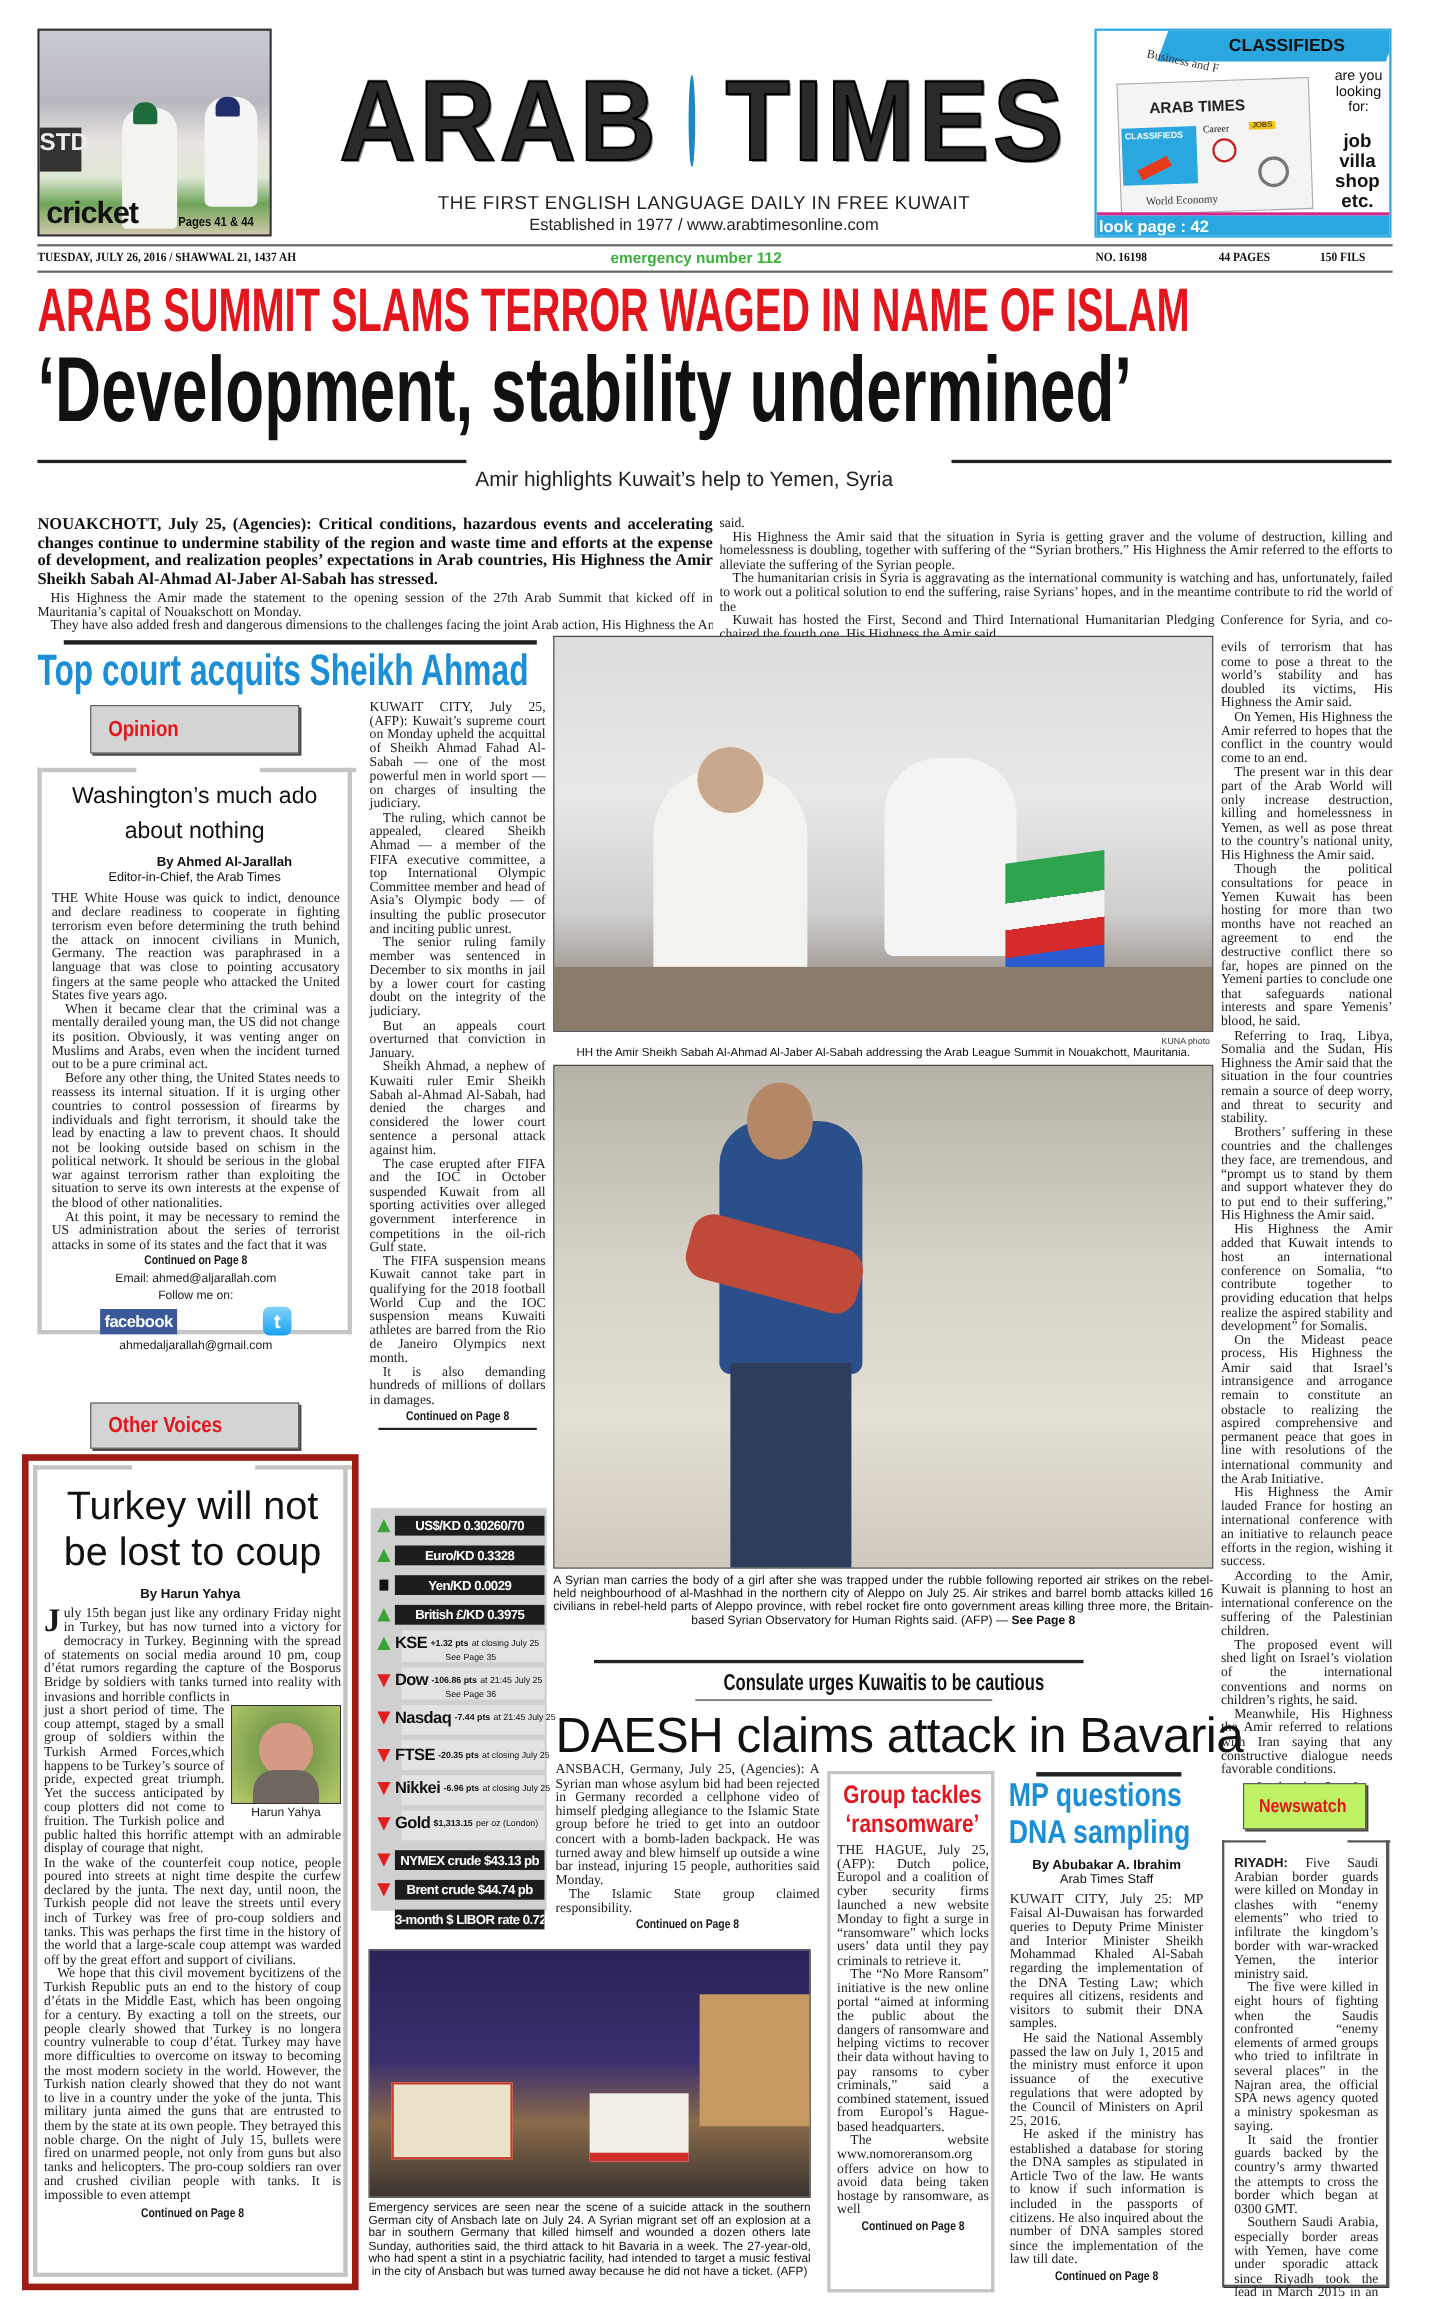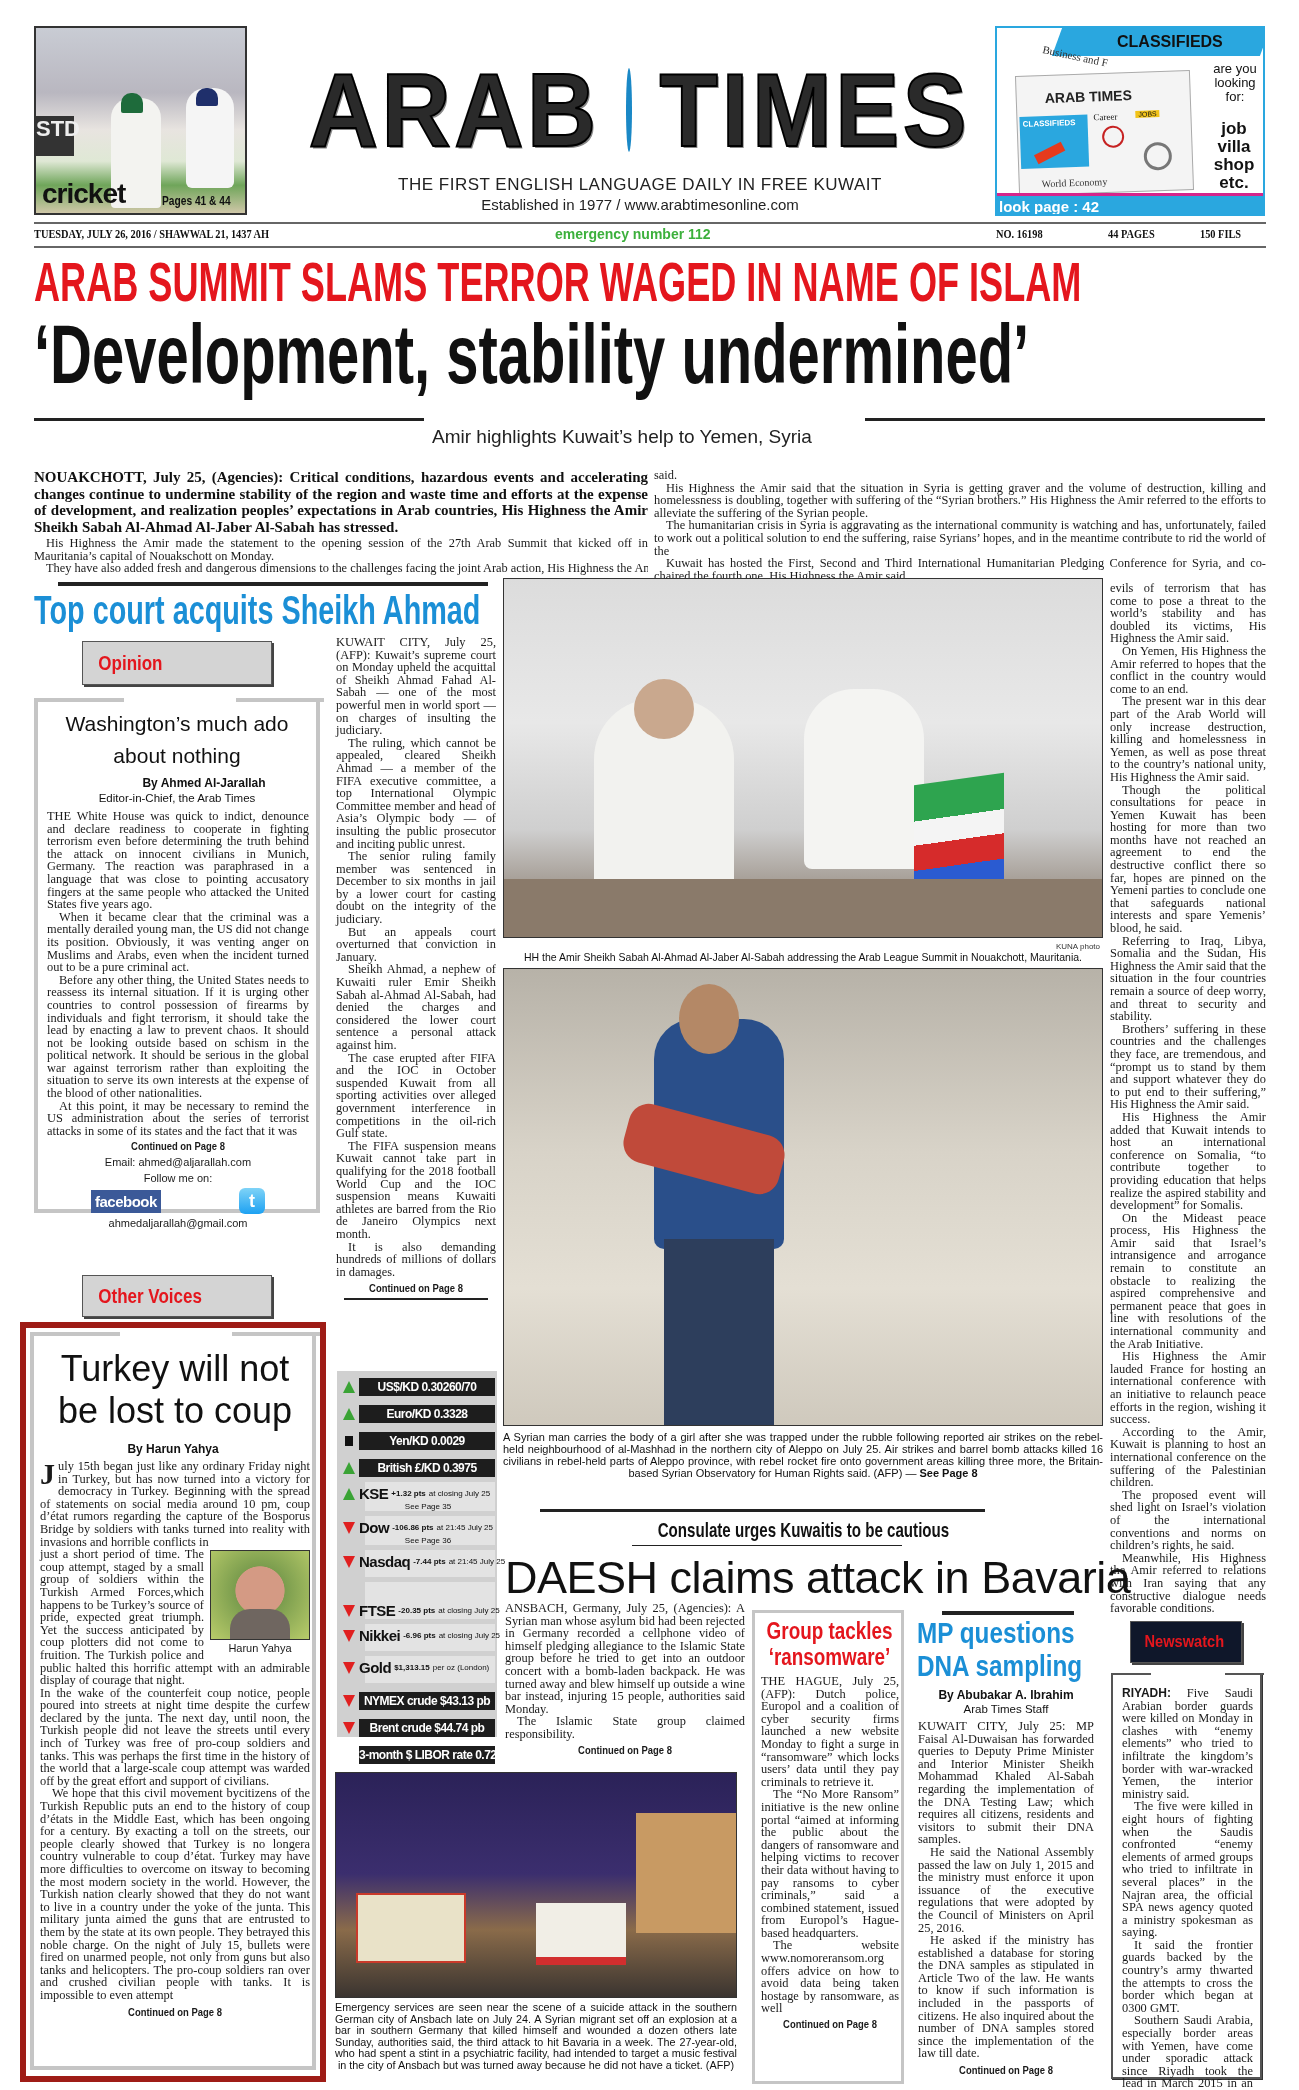--- a/index.html
+++ b/index.html
@@ -262,21 +262,21 @@
         <div style="position: absolute; inset: 0px 0px 0px 22px; background: rgb(227, 227, 227);"></div>
         <div style="position: relative; display: flex; align-items: center; white-space: nowrap; padding-top: 3px;">
           <span style="display: inline-block; margin-right: 4px; vertical-align: middle; width: 0px; height: 0px; border-left: 6px solid transparent; border-right: 6px solid transparent; border-top: 12px solid rgb(224, 32, 32);"></span>
           <span style="font: bold 15px &quot;Liberation Sans&quot;, sans-serif; margin-right: 3px; letter-spacing: -0.5px;">Nasdaq</span>
           <span style="font: bold 8px &quot;Liberation Sans&quot;, sans-serif; margin-right: 3px;">-7.44 pts</span>
           <span style="font: 8px &quot;Liberation Sans&quot;, sans-serif;">at 21:45  July 25</span>
         </div>
       </div>
       <div style="position: relative; margin-bottom: 5px; min-height: 27px;">
         <div style="position: absolute; inset: 0px 0px 0px 22px; background: rgb(227, 227, 227);"></div>
-        <div style="position: relative; display: flex; align-items: center; white-space: nowrap; padding-top: 20px;">
+        <div style="position: relative; display: flex; align-items: center; white-space: nowrap; padding-top: 5px;">
           <span style="display: inline-block; margin-right: 4px; vertical-align: middle; width: 0px; height: 0px; border-left: 6px solid transparent; border-right: 6px solid transparent; border-top: 12px solid rgb(224, 32, 32);"></span>
           <span style="font: bold 15px &quot;Liberation Sans&quot;, sans-serif; margin-right: 3px; letter-spacing: -0.5px;">FTSE</span>
           <span style="font: bold 8px &quot;Liberation Sans&quot;, sans-serif; margin-right: 3px;">-20.35 pts</span>
           <span style="font: 8px &quot;Liberation Sans&quot;, sans-serif;">at closing July 25</span>
         </div>
       </div>
       <div style="position: relative; margin-bottom: 5px; min-height: 27px;">
         <div style="position: absolute; inset: 0px 0px 0px 22px; background: rgb(227, 227, 227);"></div>
         <div style="position: relative; display: flex; align-items: center; white-space: nowrap; padding-top: 3px;">
           <span style="display: inline-block; margin-right: 4px; vertical-align: middle; width: 0px; height: 0px; border-left: 6px solid transparent; border-right: 6px solid transparent; border-top: 12px solid rgb(224, 32, 32);"></span>
@@ -346,21 +346,21 @@
 </div>
 <div class="abs sans" style="left:917px;top:1688px;width:178px;text-align:center;font-weight:bold;font-size:12px;">By Abubakar A. Ibrahim</div>
 <div class="abs sans" style="left:917px;top:1703px;width:178px;text-align:center;font-size:11.5px;">Arab Times Staff</div>
 <div class="abs body-text" style="left:918px;top:1720px;width:176px;">
   <p class="noind">KUWAIT CITY, July 25: MP Faisal Al-Duwaisan has forwarded queries to Deputy Prime Minister and Interior Minister Sheikh Mohammad Khaled Al-Sabah regarding the implementation of the DNA Testing Law; which requires all citizens, residents and visitors to submit their DNA samples.</p>
   <p>He said the National Assembly passed the law on July 1, 2015 and the ministry must enforce it upon issuance of the executive regulations that were adopted by the Council of Ministers on April 25, 2016.</p>
   <p>He asked if the ministry has established a database for storing the DNA samples as stipulated in Article Two of the law. He wants to know if such information is included in the passports of citizens. He also inquired about the number of DNA samples stored since the implementation of the law till date.</p>
   <div class="cont" style="margin-top:4px;">Continued on Page 8</div>
 </div>
 
-<div class="abs" style="left:1130px;top:1621px;width:112px;height:42px;background:#0f172a;border:1px solid #555;box-shadow:2px 2px 0 #444;">
+<div class="abs" style="left:1130px;top:1621px;width:112px;height:42px;background:#bef264;border:1px solid #555;box-shadow:2px 2px 0 #444;">
   <div style="font:bold 17px/40px 'Liberation Sans',sans-serif;color:#e4161d;text-align:center;width:124px;transform:scaleX(0.86);transform-origin:left;">Newswatch</div>
 </div>
 <div class="abs" style="left:1111px;top:1673px;width:151px;height:406px;border:2px solid #555;border-top:none;background:#fff;box-shadow:1px 1px 0 #333;">
   <div class="abs" style="left:-2px;top:0;width:40px;height:2px;background:#555;"></div>
   <div class="abs" style="left:112px;top:0;width:39px;height:2px;background:#555;"></div>
   <div class="abs body-text" style="left:9px;top:14px;width:131px;">
     <p class="noind">
       <b class="sans" style="font-size:12px;">RIYADH:</b>
       <span>Five Saudi Arabian border guards were killed on Monday in clashes with “enemy elements” who tried to infiltrate the kingdom’s border with war-wracked Yemen, the interior ministry said.</span>
     </p>

